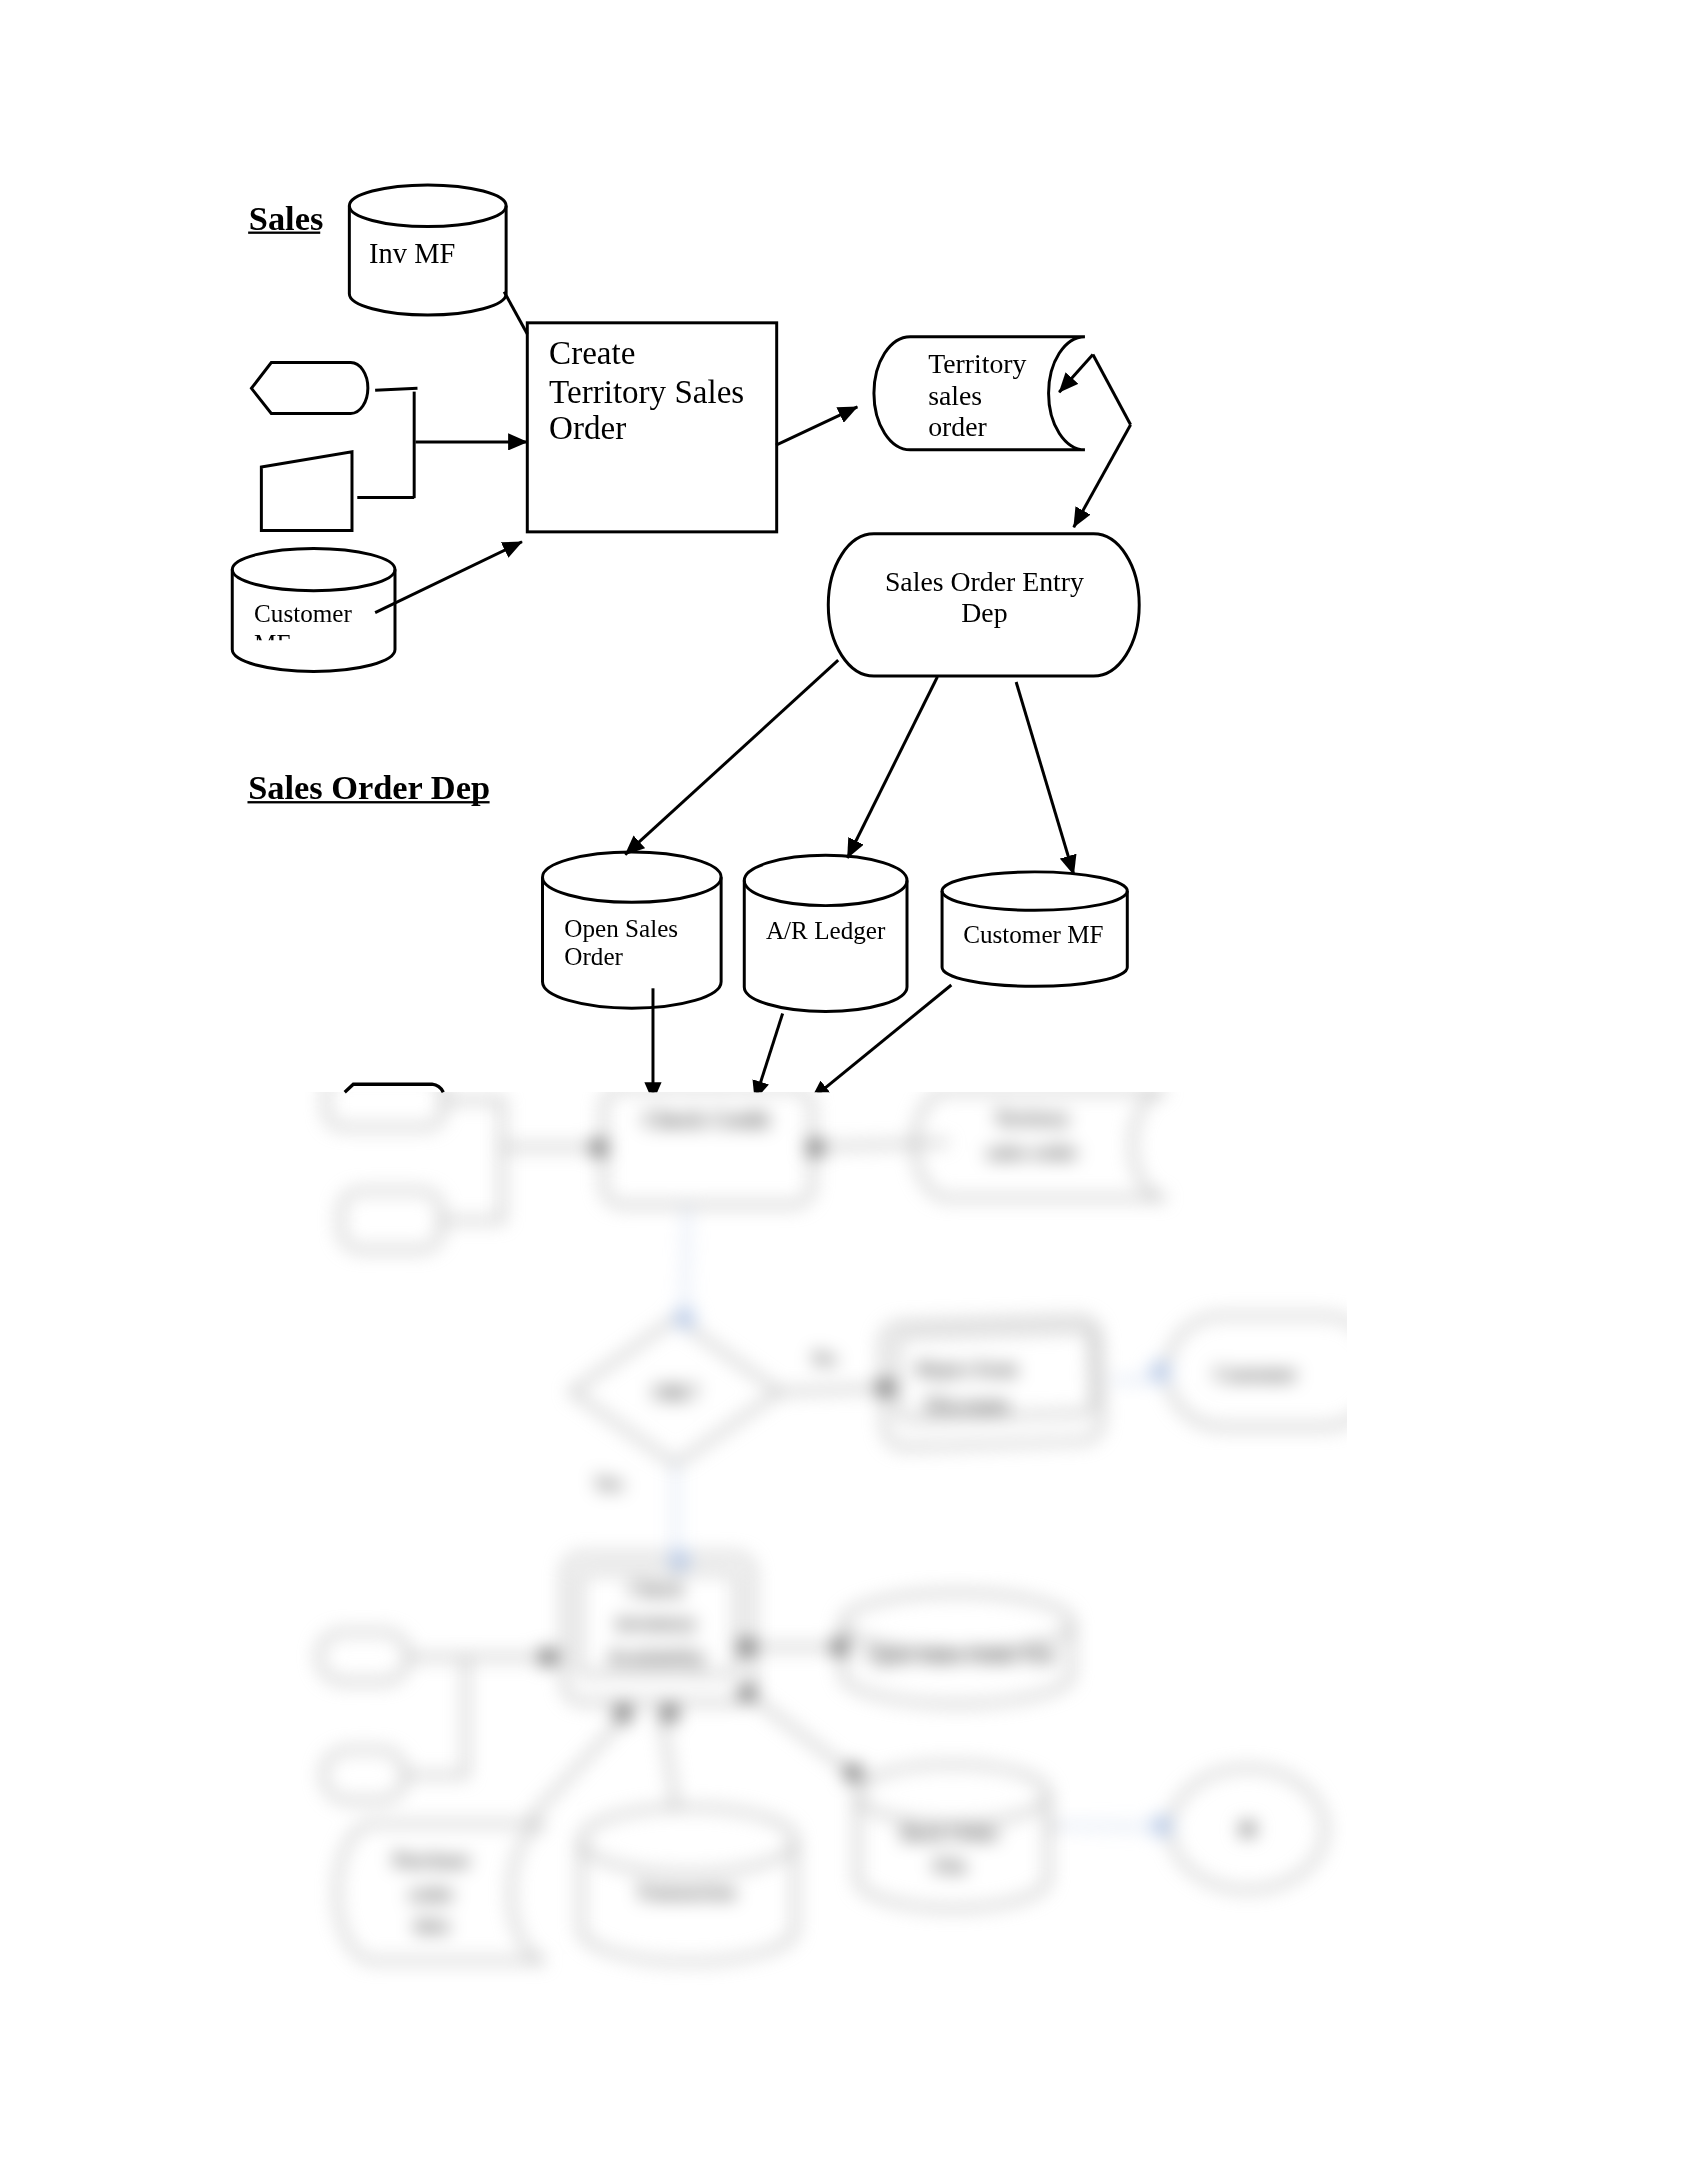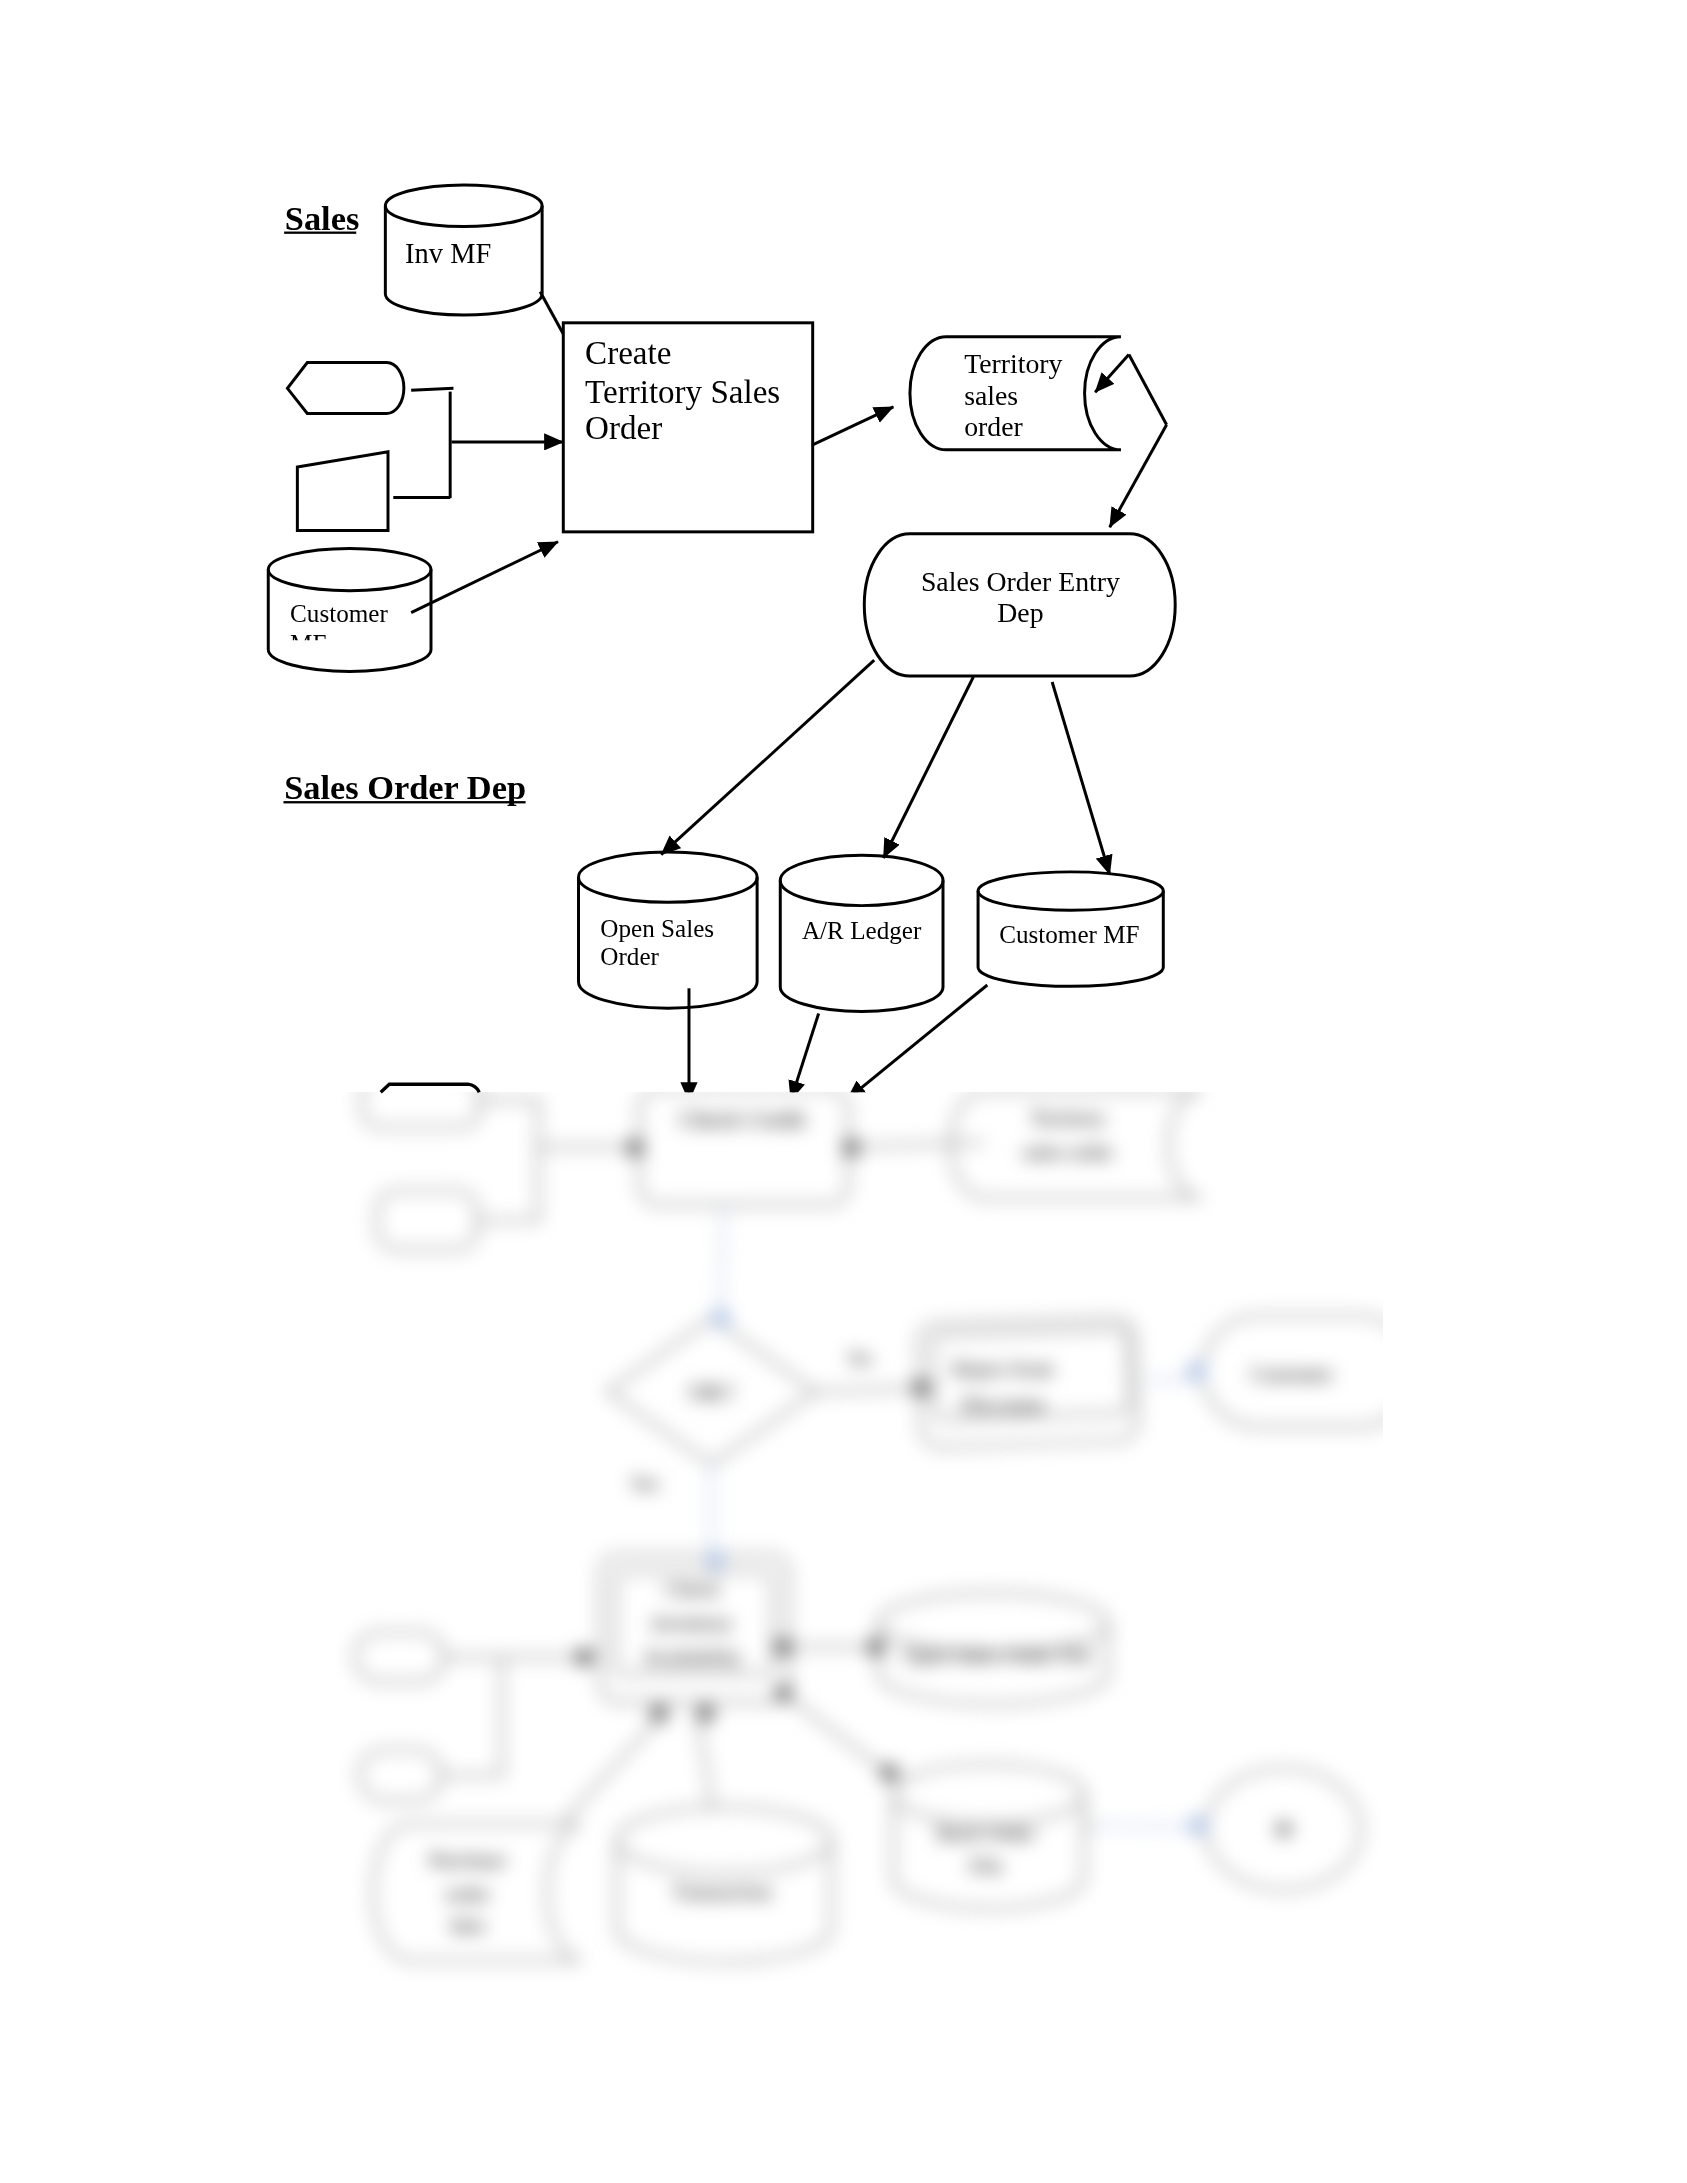--- a/index.html
+++ b/index.html
@@ -1,18 +1,18 @@
 <!DOCTYPE html>
 <html style="font-size:10.6px"><head>
 <meta charset="utf-8">
 <title>Sales Order Flowchart</title>
 <style>
   html,body{margin:0;padding:0;background:#ffffff;}
   body{width:1687px;height:2183px;overflow:hidden;font-family:"Liberation Serif",serif;}
-  #page{position:relative;width:1347px;height:2183px;background:#fff;overflow:hidden;margin-left:36px;}
+  #page{position:relative;width:1347px;height:2183px;background:#fff;overflow:hidden;}
   svg{display:block;position:absolute;left:0;top:0;}
   #blur-layer{filter:blur(9.3px);}
   #blur-clip{position:absolute;left:0;top:1092px;width:1687px;height:1091px;overflow:hidden;}
   #blur-clip > svg{top:-1092px;}
   text{font-family:"Liberation Serif",serif;fill:#000;}
   .hd{font-weight:bold;font-size:52px;}
   .n50{font-size:50px;} .n43{font-size:43px;} .n42{font-size:42px;} .n38{font-size:38px;}
 </style>
 </head>
 <body>

